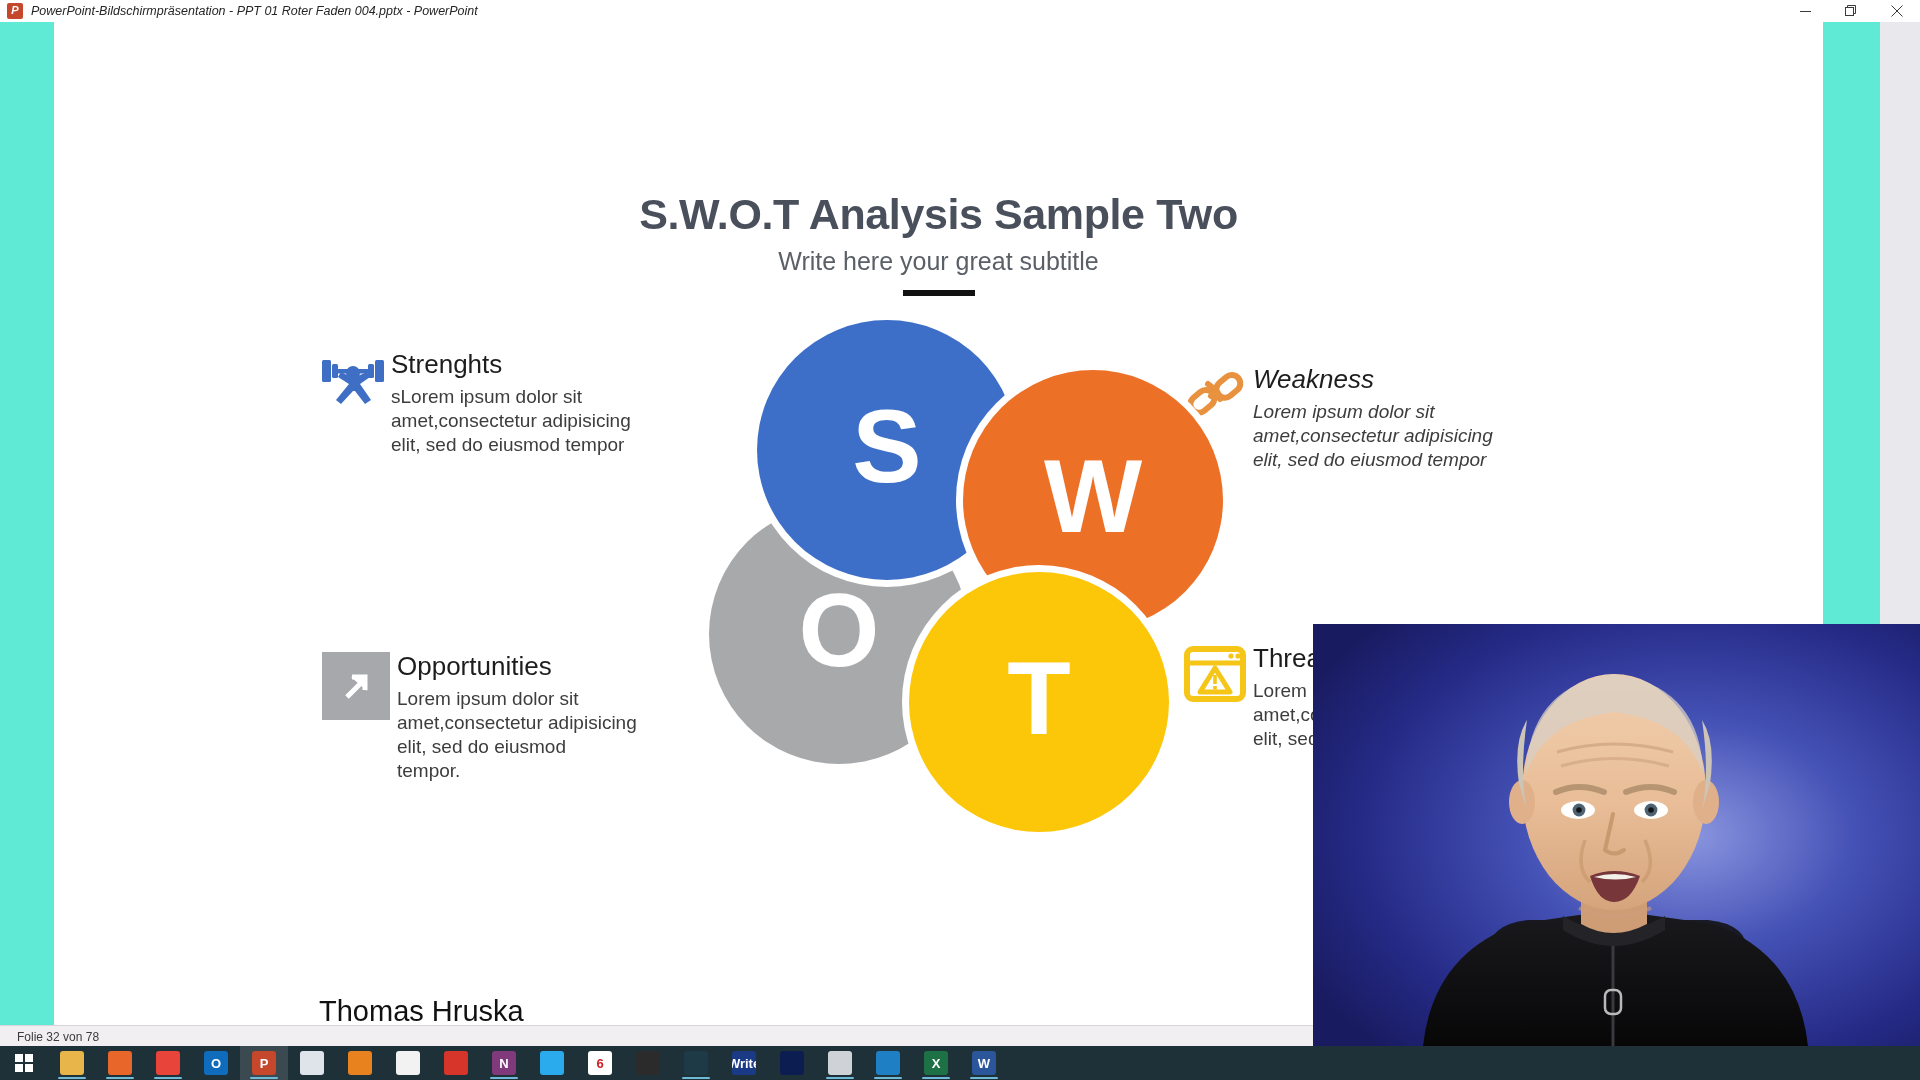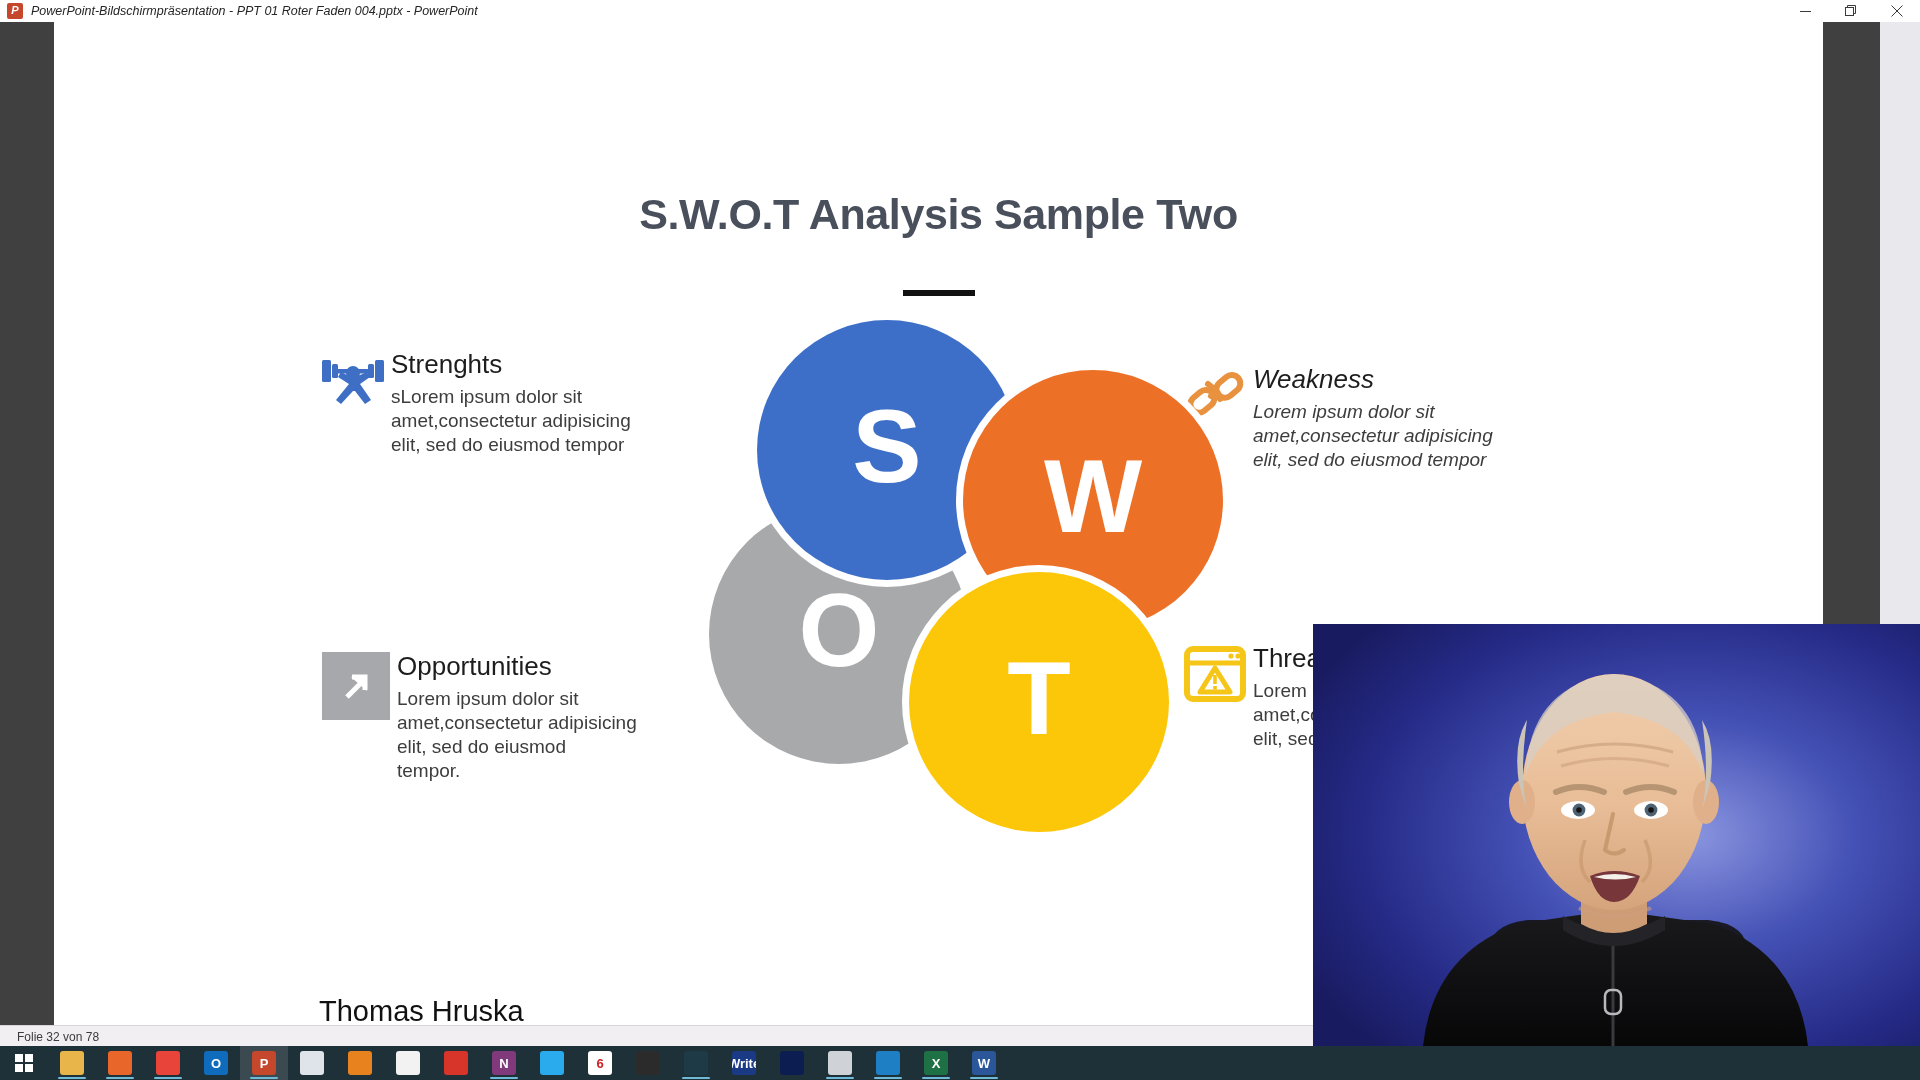--- a/index.html
+++ b/index.html
@@ -49,21 +49,21 @@
     width: 46px; height: 22px;
     display: flex; align-items: center; justify-content: center;
     color: #3a3a3a;
   }
   .tb-btn svg { display: block; }
 
   
   .stage {
     position: absolute; left: 0; top: 22px;
     width: 1920px; height: 1003px;
-    background: #404040;
+    background: #5eead4;
   }
   .stage-gutter-right {
     position: absolute; right: 0; top: 0;
     width: 40px; height: 1003px;
     background: #e9e8ec;
   }
   .slide {
     position: absolute; left: 54px; top: 0;
     width: 1769px; height: 1003px;
     background: #ffffff;
@@ -228,20 +228,21 @@
       </div>
     </div>
   </div>
 
   <div class="stage">
     <div class="stage-gutter-right"></div>
 
     <div class="slide">
 
       <div class="slide-title">S.W.O.T Analysis Sample Two</div>
+      <div class="slide-subtitle">Write here your great subtitle</div>
       <div class="title-rule"></div>
 
       <div class="swot">
         <div class="circle" id="circle-s">
           <span>S</span>
         </div>
         <div class="circle" id="circle-w">
           <span>W</span>
         </div>
         <div class="circle" id="circle-o">

